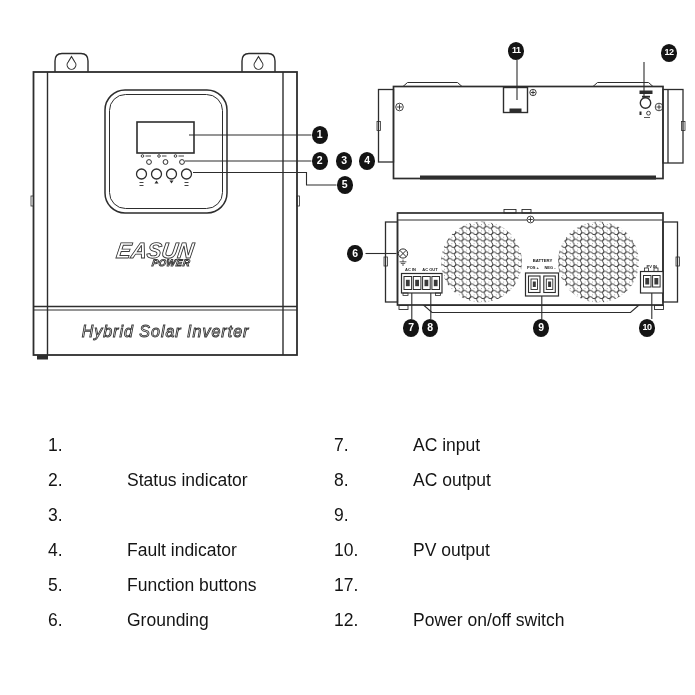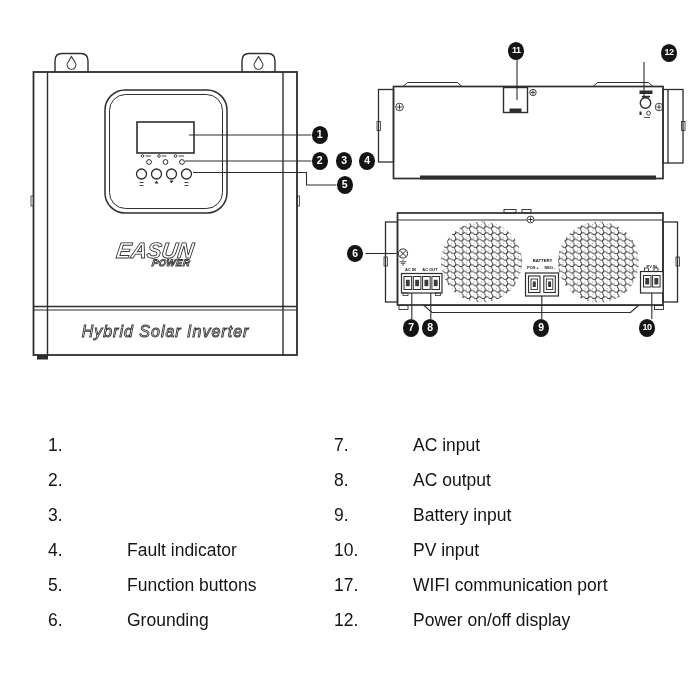--- a/index.html
+++ b/index.html
@@ -251,20 +251,21 @@
   <div class="badge two" style="left:623px;top:319.25px;margin-left:16px;">10</div>
   <div class="badge two" style="left:508.25px;top:42.25px;">11</div>
   <div class="badge two" style="left:661px;top:44.25px;">12</div>
 
   <div class="legend-col left">
     <div class="legend-row">
       <span class="num">1.</span>
     </div>
     <div class="legend-row">
       <span class="num">2.</span>
+      <span class="lbl">Status indicator</span>
     </div>
     <div class="legend-row">
       <span class="num">3.</span>
     </div>
     <div class="legend-row">
       <span class="num">4.</span>
       <span class="lbl">Fault indicator</span>
     </div>
     <div class="legend-row">
       <span class="num">5.</span>
@@ -280,29 +281,27 @@
     <div class="legend-row">
       <span class="num">7.</span>
       <span class="lbl">AC input</span>
     </div>
     <div class="legend-row">
       <span class="num">8.</span>
       <span class="lbl">AC output</span>
     </div>
     <div class="legend-row">
       <span class="num">9.</span>
-      <span class="lbl">Battery input</span>
     </div>
     <div class="legend-row">
       <span class="num">10.</span>
-      <span class="lbl">PV input</span>
+      <span class="lbl">PV output</span>
     </div>
     <div class="legend-row">
       <span class="num">17.</span>
-      <span class="lbl">WIFI communication port</span>
     </div>
     <div class="legend-row">
       <span class="num">12.</span>
-      <span class="lbl">Power on/off display</span>
+      <span class="lbl">Power on/off switch</span>
     </div>
   </div>
 
 </div>
 
 </body></html>

